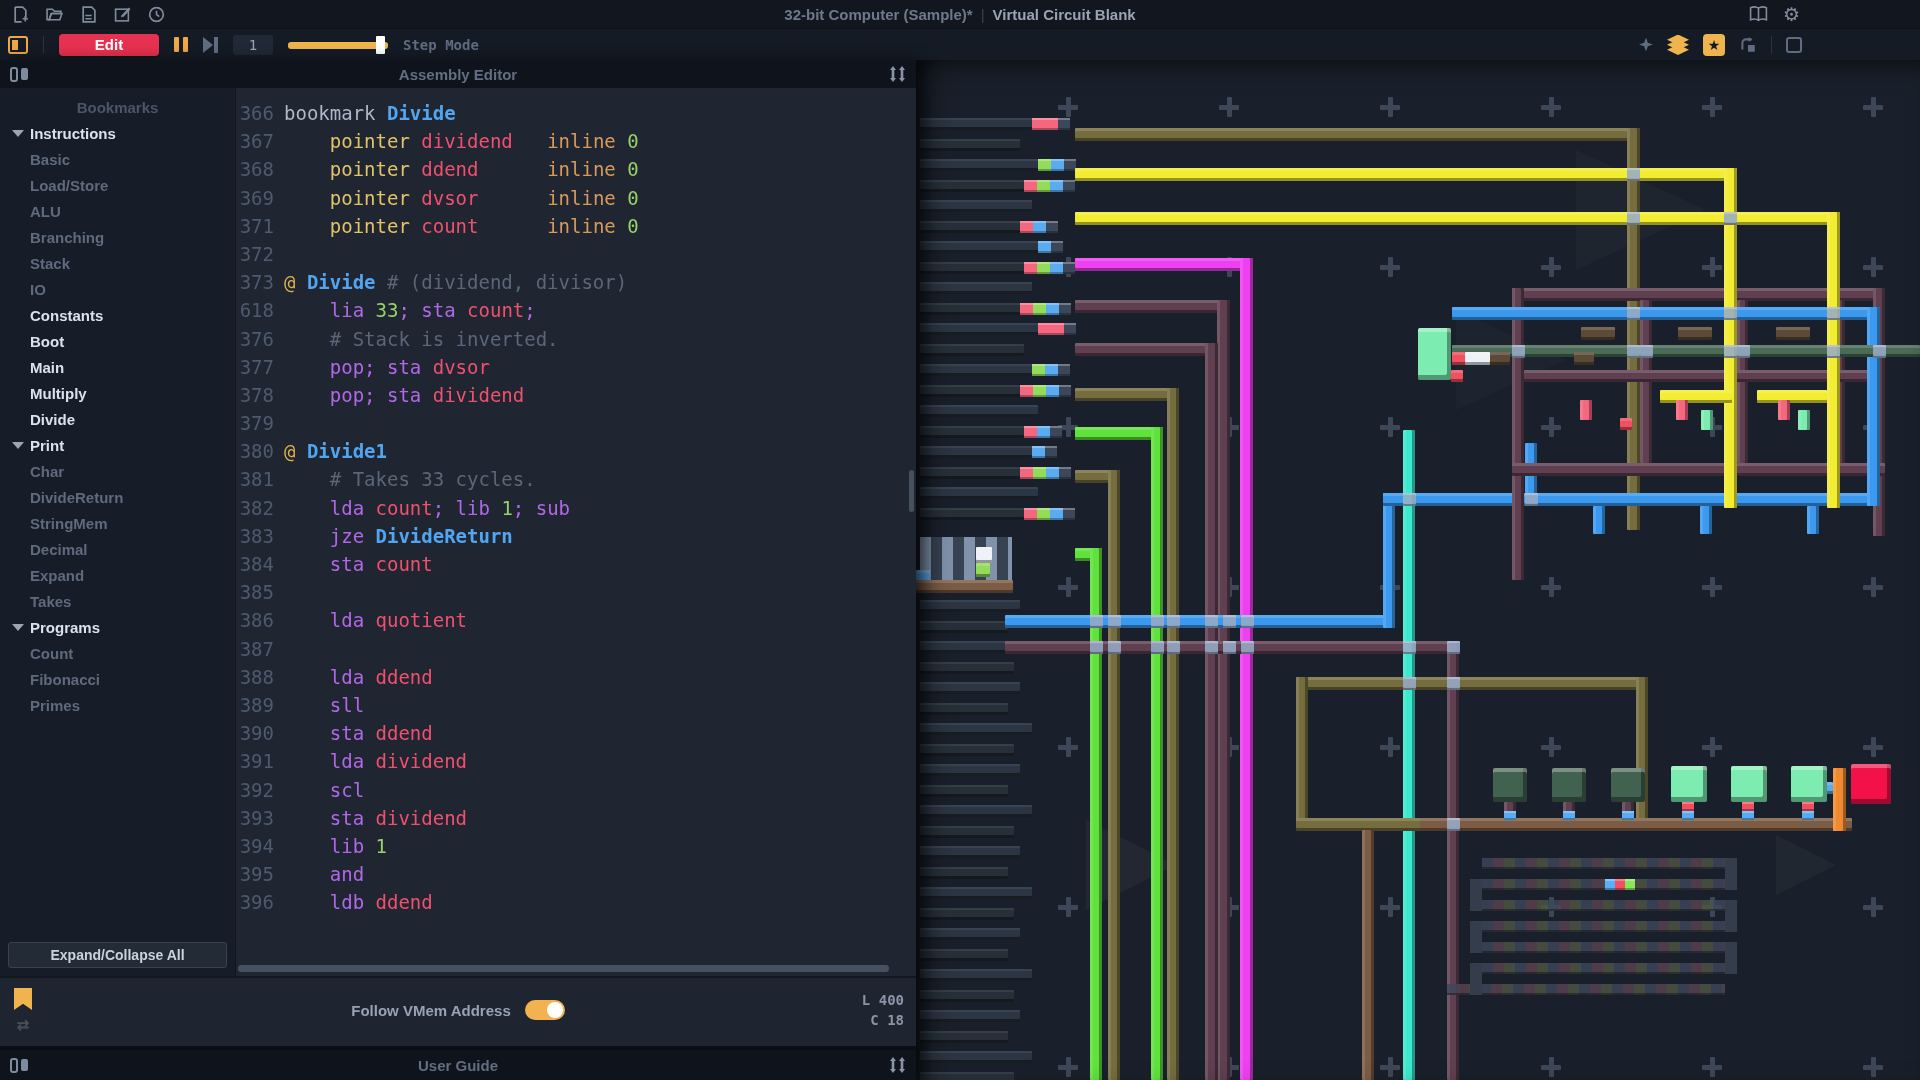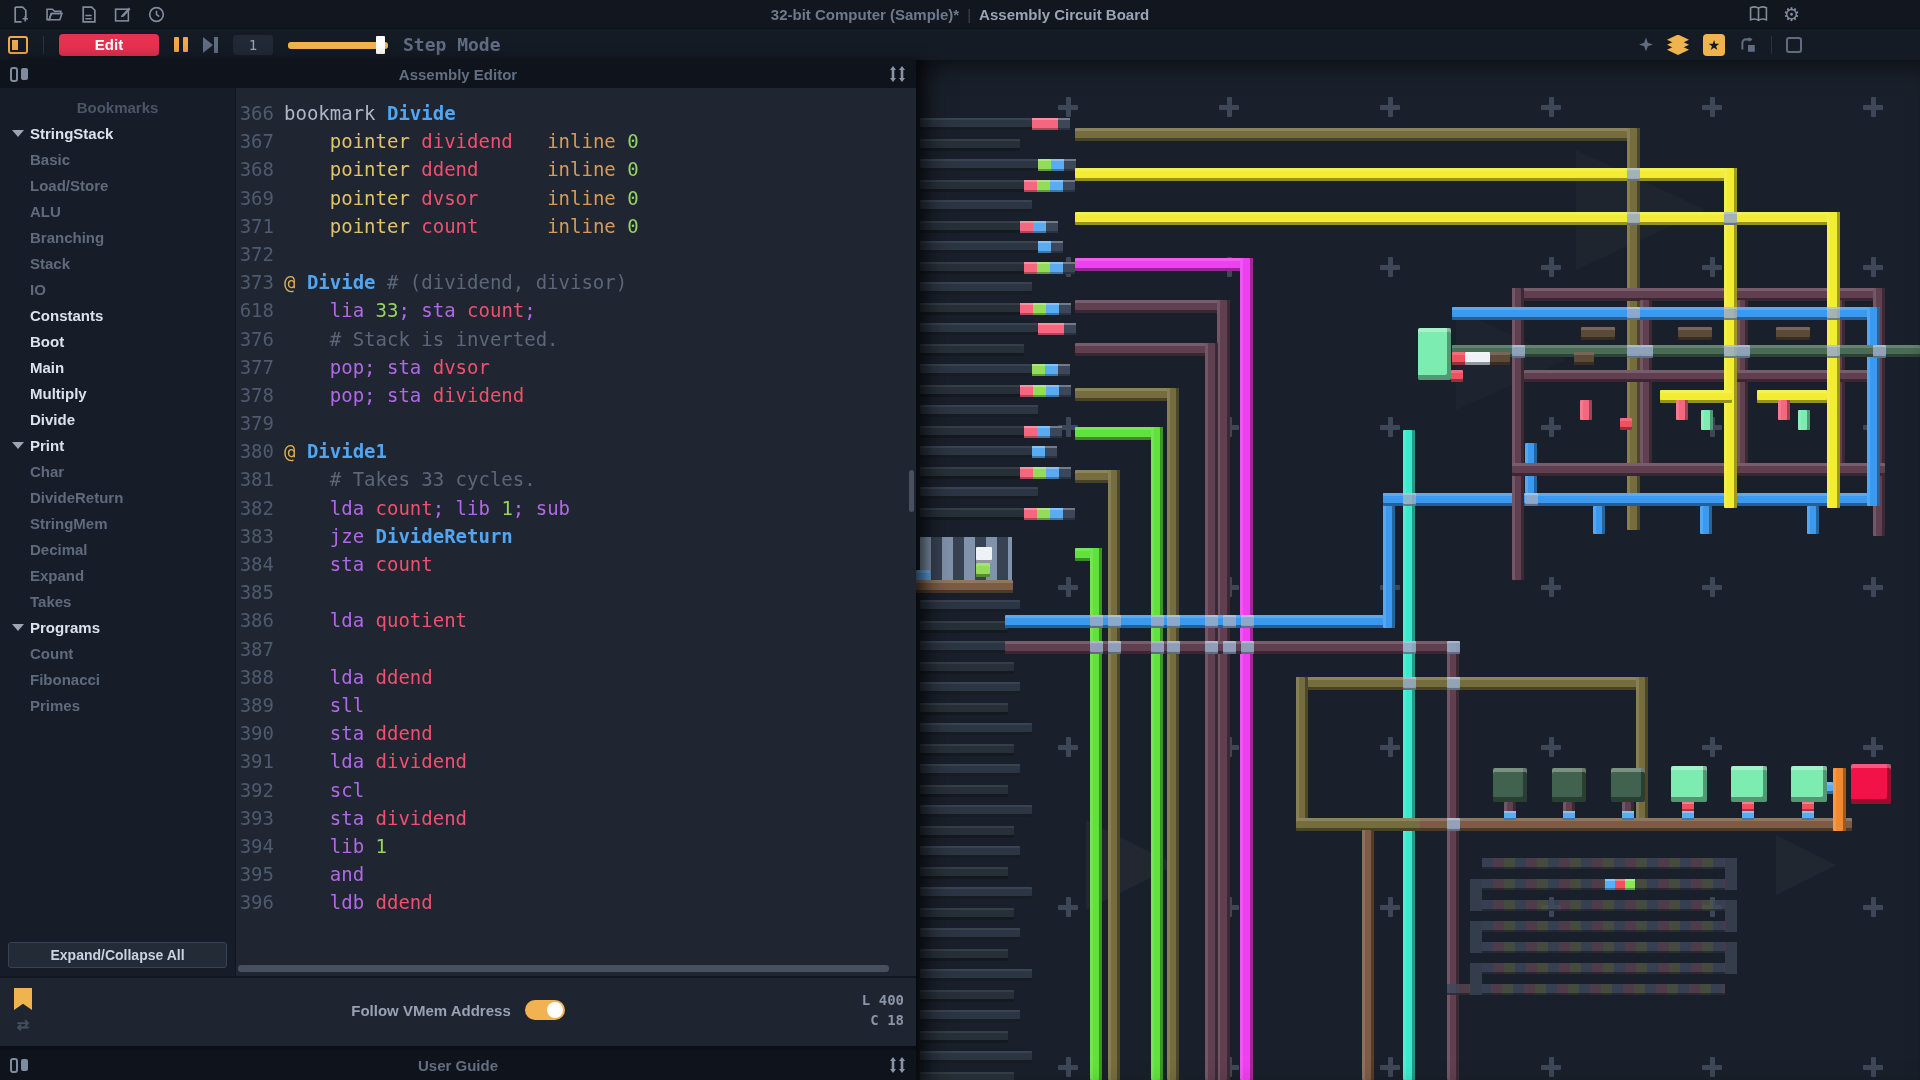--- a/index.html
+++ b/index.html
@@ -24,21 +24,21 @@
   .pause-ic{display:flex;gap:4px;}
   .pause-ic i{width:5px;height:15px;background:#f0a848;border-radius:1px;}
   .step-ic{display:flex;align-items:center;}
   .step-ic .t{width:0;height:0;border-left:10px solid #5f6c82;border-top:8px solid transparent;border-bottom:8px solid transparent;}
   .step-ic .b{width:4px;height:16px;background:#5f6c82;margin-left:1px;}
   .cycle-box{width:40px;height:20px;background:#20
   2834;background:#212936;border-radius:3px;color:#9aa5b5;font-family:"DejaVu Sans Mono",monospace;font-size:14px;display:flex;align-items:center;justify-content:center;}
   .slider{position:relative;width:100px;height:18px;}
   .slider .track{position:absolute;left:0;right:0;top:6px;height:7px;background:#f0b44e;border-radius:3px;}
   .slider .knob{position:absolute;left:88px;top:0;width:9px;height:18px;background:#fff;border-radius:1px;}
-  .step-mode{color:#5f6c82;font-family:"DejaVu Sans Mono",monospace;font-weight:bold;font-size:18px;}
+  .step-mode{color:#5f6c82;font-family:"DejaVu Sans Mono",monospace;font-weight:bold;font-size:14px;}
   .spark{width:14px;height:14px;background:#5f6c82;clip-path:polygon(50% 0,63% 37%,100% 50%,63% 63%,50% 100%,37% 63%,0 50%,37% 37%);position:relative;}
   .layers-ic{display:flex;flex-direction:column;gap:0;height:20px;width:22px;position:relative;}
   .layers-ic i{position:absolute;left:0;width:22px;height:13px;background:#f0b44e;clip-path:polygon(50% 0,100% 40%,50% 80%,0 40%);}
   .layers-ic i:nth-child(1){top:0;}
   .layers-ic i:nth-child(2){top:5px;}
   .layers-ic i:nth-child(3){top:10px;}
   .star-box{width:22px;height:22px;background:#f0b44e;border-radius:4px;color:#151b25;font-size:14px;display:flex;align-items:center;justify-content:center;}
   .sq-ic{width:16px;height:16px;border:2px solid #5f6c82;border-radius:3px;}
   .gear{font-family:"DejaVu Sans",sans-serif;font-size:19px;color:#828da0;line-height:1;}
 
@@ -139,21 +139,21 @@
           </svg>
       </span>
       <span class="icon-btn">
         <svg width="17" height="17" viewBox="0 0 16 16">
             <circle cx="8" cy="8" r="6.4" fill="none" stroke="currentColor" stroke-width="1.6"></circle>
             <path d="M8 4.5V8l2.6 2" fill="none" stroke="currentColor" stroke-width="1.5"></path>
           </svg>
       </span>
     </div>
     <div class="tb-center">
-      <span>32-bit Computer (Sample)*</span><span class="sep">|</span><span class="app-name">Assembly Circuit Board</span>
+      <span>32-bit Computer (Sample)*</span><span class="sep">|</span><span class="app-name">Virtual Circuit Blank</span>
     </div>
     <div class="tb-right">
       <span class="icon-btn">
         <svg width="19" height="16" viewBox="0 0 18 15">
             <path d="M9 2 C7 .5 4 .5 1.5 1.5 V13 C4 12 7 12 9 13.5 C11 12 14 12 16.5 13 V1.5 C14 .5 11 .5 9 2z M9 2v11.5" fill="none" stroke="currentColor" stroke-width="1.5"></path>
           </svg>
       </span>
       <span class="icon-btn gear">⚙</span>
     </div>
   </div>
@@ -219,21 +219,21 @@
             </svg>
         </span>
       </div>
 
       <div class="panel-body">
         <div class="sidebar">
           <div class="bm-header">Bookmarks</div>
           <div id="bm-tree">
               <div class="bm-item parent">
                 <span class="tri"></span>
-                <span>StringStack</span>
+                <span>Instructions</span>
               </div>
               <div class="bm-item">
                 <span>Basic</span>
               </div>
               <div class="bm-item">
                 <span>Load/Store</span>
               </div>
               <div class="bm-item">
                 <span>ALU</span>
               </div>

